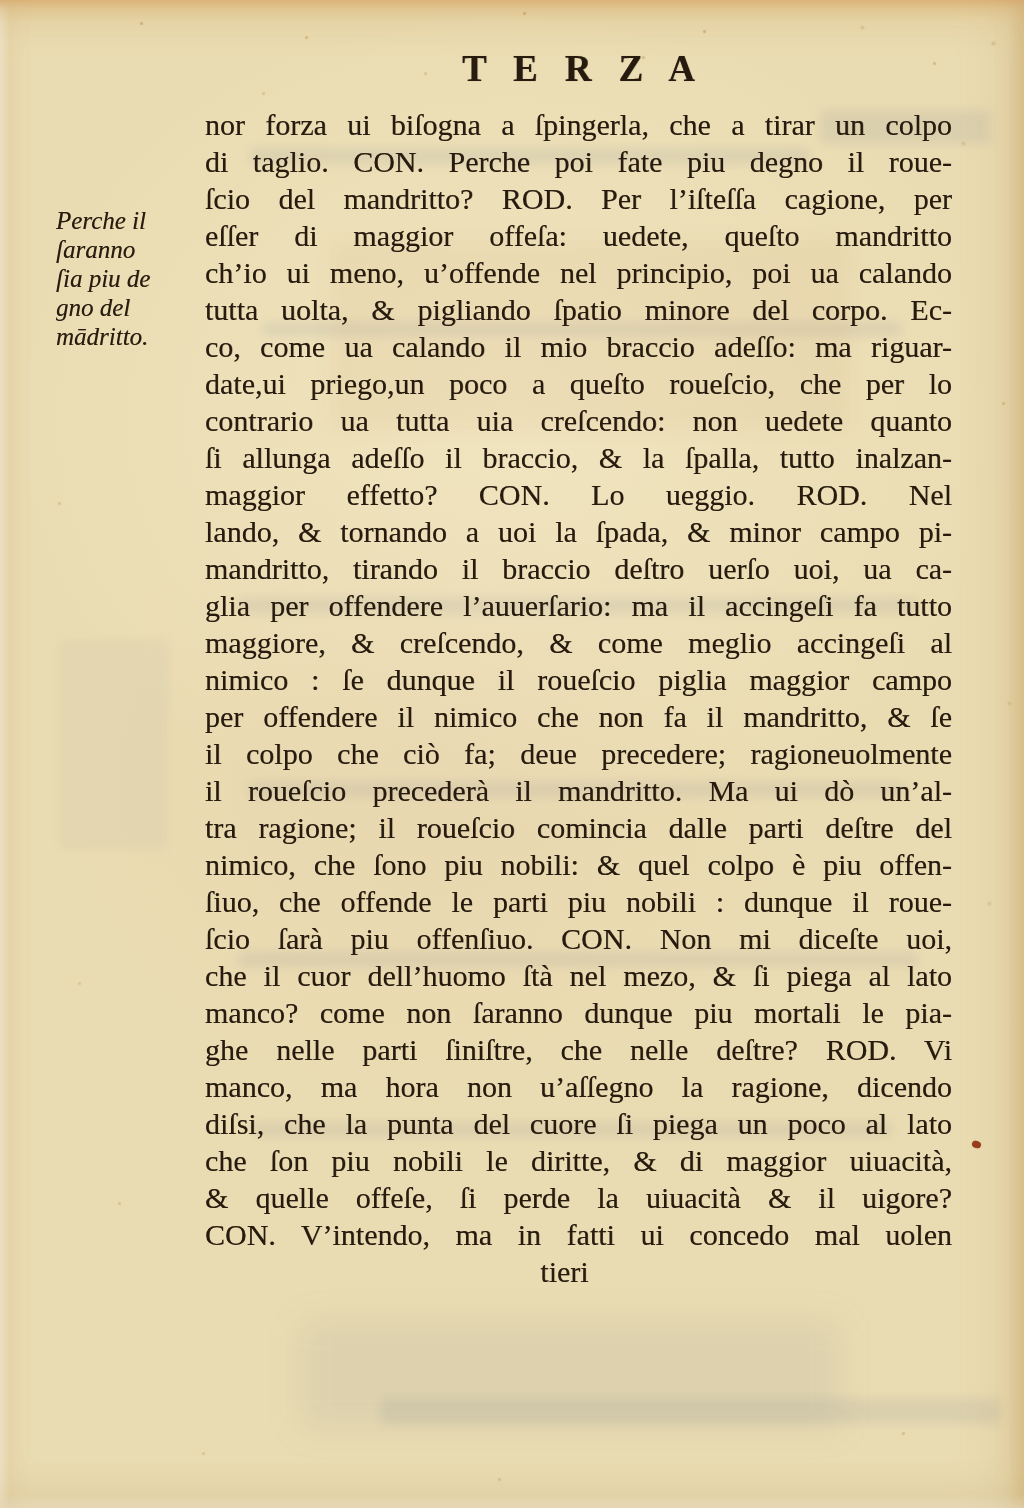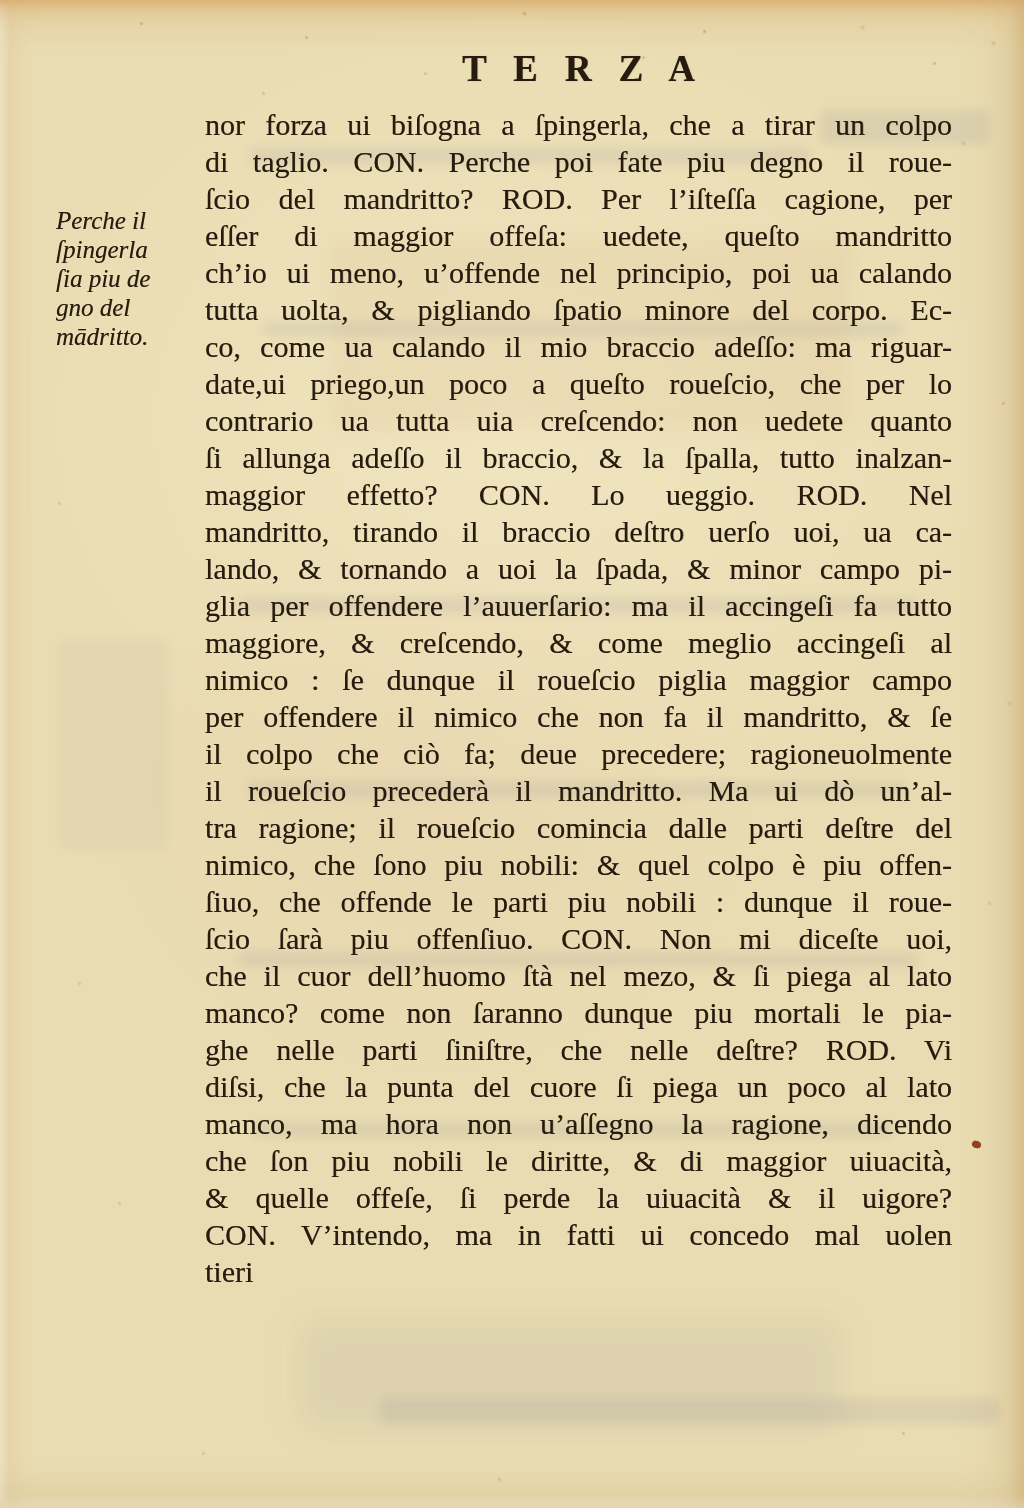--- a/index.html
+++ b/index.html
@@ -37,21 +37,21 @@
   .text-line{
     font-size:30px;line-height:37px;
     word-spacing:1.5px;
     text-align:justify;
     text-align-last:justify;
     text-shadow:0.35px 0.35px 0.6px rgba(34,22,8,0.5);
     white-space:normal;
   }
   .catchword-line{
     font-size:30px;line-height:37px;
-    text-align:left;
+    text-align:center;
     padding-right:28px;
     text-shadow:0.35px 0.35px 0.6px rgba(34,22,8,0.5);
   }
   .margin-note{
     position:absolute;left:56px;top:206px;width:134px;
     font-style:italic;
     font-size:25px;line-height:29px;
     text-shadow:0.3px 0.3px 0.6px rgba(34,22,8,0.5);
   }
   .ghost{
@@ -112,57 +112,57 @@
   <div class="ghost" style="left:58px;top:640px;width:110px;height:210px;opacity:.5;"></div>
   <div class="ghost big" style="left:300px;top:1320px;width:540px;height:110px;"></div>
   <div class="ghost" style="left:380px;top:1398px;width:620px;height:26px;"></div>
 
   <div class="speckles"></div>
 
   <div class="ink-speck"></div>
 
   <div class="margin-note">
     <div>Perche il</div>
-    <div>ſpingerla</div>
+    <div>ſaranno</div>
     <div>ſia piu de</div>
     <div>gno del</div>
     <div>mādritto.</div>
   </div>
 
   <div class="column">
     <div class="running-title">T E R Z A</div>
     <div class="body-text">
       <div class="text-line">nor forza ui biſogna a ſpingerla, che a tirar un colpo</div>
       <div class="text-line">di taglio. CON. Perche poi fate piu degno il roue-</div>
       <div class="text-line">ſcio del mandritto? ROD. Per l’iſteſſa cagione, per</div>
       <div class="text-line">eſſer di maggior offeſa: uedete, queſto mandritto</div>
       <div class="text-line">ch’io ui meno, u’offende nel principio, poi ua calando</div>
       <div class="text-line">tutta uolta, &amp; pigliando ſpatio minore del corpo. Ec-</div>
       <div class="text-line">co, come ua calando il mio braccio adeſſo: ma riguar-</div>
       <div class="text-line">date,ui priego,un poco a queſto roueſcio, che per lo</div>
       <div class="text-line">contrario ua tutta uia creſcendo: non uedete quanto</div>
       <div class="text-line">ſi allunga adeſſo il braccio, &amp; la ſpalla, tutto inalzan-</div>
       <div class="text-line">maggior effetto? CON. Lo ueggio. ROD. Nel</div>
+      <div class="text-line">lando, &amp; tornando a uoi la ſpada, &amp; minor campo pi-</div>
       <div class="text-line">mandritto, tirando il braccio deſtro uerſo uoi, ua ca-</div>
-      <div class="text-line">lando, &amp; tornando a uoi la ſpada, &amp; minor campo pi-</div>
       <div class="text-line">glia per offendere l’auuerſario: ma il accingeſi fa tutto</div>
       <div class="text-line">maggiore, &amp; creſcendo, &amp; come meglio accingeſi al</div>
       <div class="text-line">nimico : ſe dunque il roueſcio piglia maggior campo</div>
       <div class="text-line">per offendere il nimico che non fa il mandritto, &amp; ſe</div>
       <div class="text-line">il colpo che ciò fa; deue precedere; ragioneuolmente</div>
       <div class="text-line">il roueſcio precederà il mandritto. Ma ui dò un’al-</div>
       <div class="text-line">tra ragione; il roueſcio comincia dalle parti deſtre del</div>
       <div class="text-line">nimico, che ſono piu nobili: &amp; quel colpo è piu offen-</div>
       <div class="text-line">ſiuo, che offende le parti piu nobili : dunque il roue-</div>
       <div class="text-line">ſcio ſarà piu offenſiuo. CON. Non mi diceſte uoi,</div>
       <div class="text-line">che il cuor dell’huomo ſtà nel mezo, &amp; ſi piega al lato</div>
       <div class="text-line">manco? come non ſaranno dunque piu mortali le pia-</div>
       <div class="text-line">ghe nelle parti ſiniſtre, che nelle deſtre? ROD. Vi</div>
+      <div class="text-line">manco, ma hora non u’aſſegno la ragione, dicendo</div>
       <div class="text-line">diſsi, che la punta del cuore ſi piega un poco al lato</div>
-      <div class="text-line">manco, ma hora non u’aſſegno la ragione, dicendo</div>
       <div class="text-line">che ſon piu nobili le diritte, &amp; di maggior uiuacità,</div>
       <div class="text-line">&amp; quelle offeſe, ſi perde la uiuacità &amp; il uigore?</div>
       <div class="text-line">CON. V’intendo, ma in fatti ui concedo mal uolen</div>
       <div class="catchword-line">tieri</div>
     </div>
   </div>
 
 </div>
 
 </body></html>

